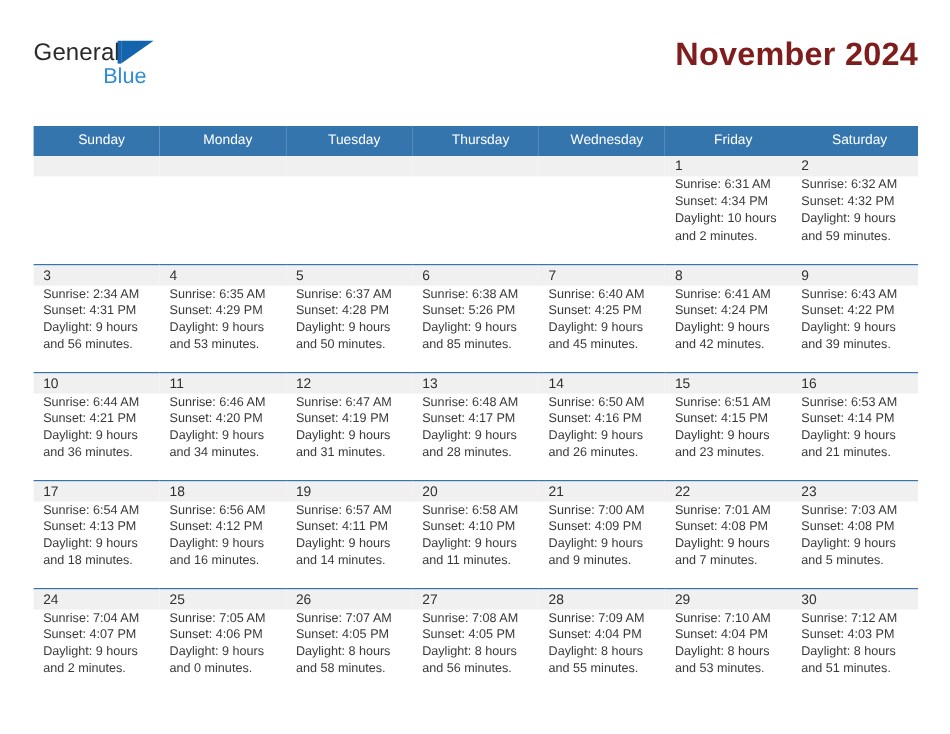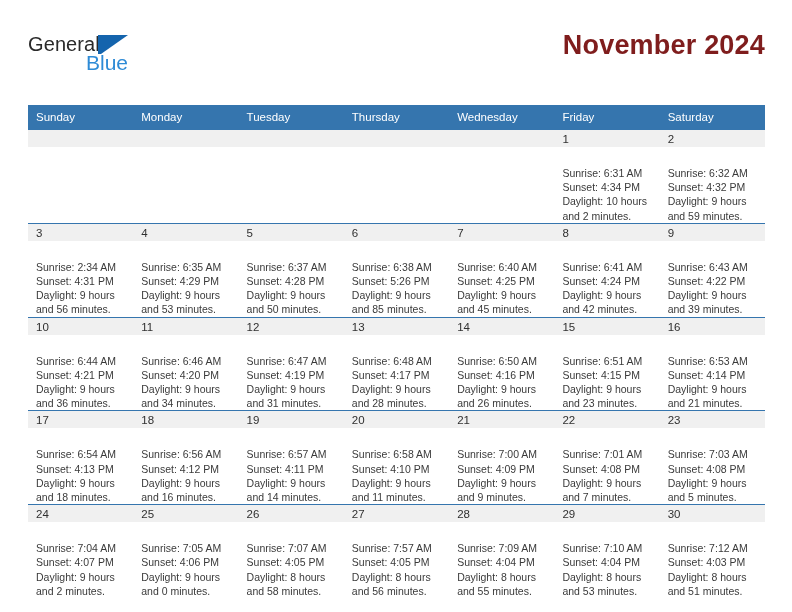--- a/index.html
+++ b/index.html
@@ -61,21 +61,21 @@
     position: absolute;
     left: 3px;
     top: 0;
     width: 0;
     height: 0;
     border-top: 19px solid #1464ad;
     border-right: 27px solid transparent;
   }
   .logo-blue {
     display: block;
-    font-size: 21px;
+    font-size: 18px;
     color: #2e8bd6;
     line-height: 22px;
     margin-top: -3px;
     margin-left: 58px;
   }
   .title-block {
     text-align: right;
     padding-top: 0px;
   }
   .cal-title {
@@ -100,21 +100,21 @@
     top: 105px;
     width: 737px;
     border-collapse: collapse;
     table-layout: fixed;
   }
   .calendar th {
     background: #3575ae;
     color: #ffffff;
     font-size: 11.5px;
     font-weight: 400;
-    text-align: left;
+    text-align: center;
     padding: 6px 0 6px 8px;
     height: 21px;
     line-height: 13px;
   }
   .calendar td {
     vertical-align: top;
     padding: 0;
     border-top: 1.5px solid #3575ae;
     height: 90px;
     width: 105.28px;
@@ -122,21 +122,21 @@
   .calendar tr.week:first-child td { border-top: none; }
   .daynum-band {
     background: #f0f0f0;
     height: 17px;
     padding: 1px 0 0 8px;
     font-size: 11.5px;
     color: #303030;
     line-height: 16px;
   }
   .cell-body {
-    padding: 19px 6px 0 8px;
+    padding: 0 6px 0 8px;
   }
   .cell-body .line {
     font-size: 10.5px;
     color: #3a3a3a;
     line-height: 14.2px;
     white-space: nowrap;
   }
   td.empty .daynum-band { background: #f0f0f0; }
   td.empty .cell-body { visibility: hidden; }
 </style>
@@ -430,21 +430,21 @@
             <div class="cell-body">
               <div class="line">Sunrise: 7:07 AM</div>
               <div class="line">Sunset: 4:05 PM</div>
               <div class="line">Daylight: 8 hours</div>
               <div class="line">and 58 minutes.</div>
             </div>
           </td>
           <td class="day-cell">
             <div class="daynum-band">27</div>
             <div class="cell-body">
-              <div class="line">Sunrise: 7:57 AM</div>
+              <div class="line">Sunrise: 7:08 AM</div>
               <div class="line">Sunset: 4:05 PM</div>
               <div class="line">Daylight: 8 hours</div>
               <div class="line">and 56 minutes.</div>
             </div>
           </td>
           <td class="day-cell">
             <div class="daynum-band">28</div>
             <div class="cell-body">
               <div class="line">Sunrise: 7:09 AM</div>
               <div class="line">Sunset: 4:04 PM</div>

